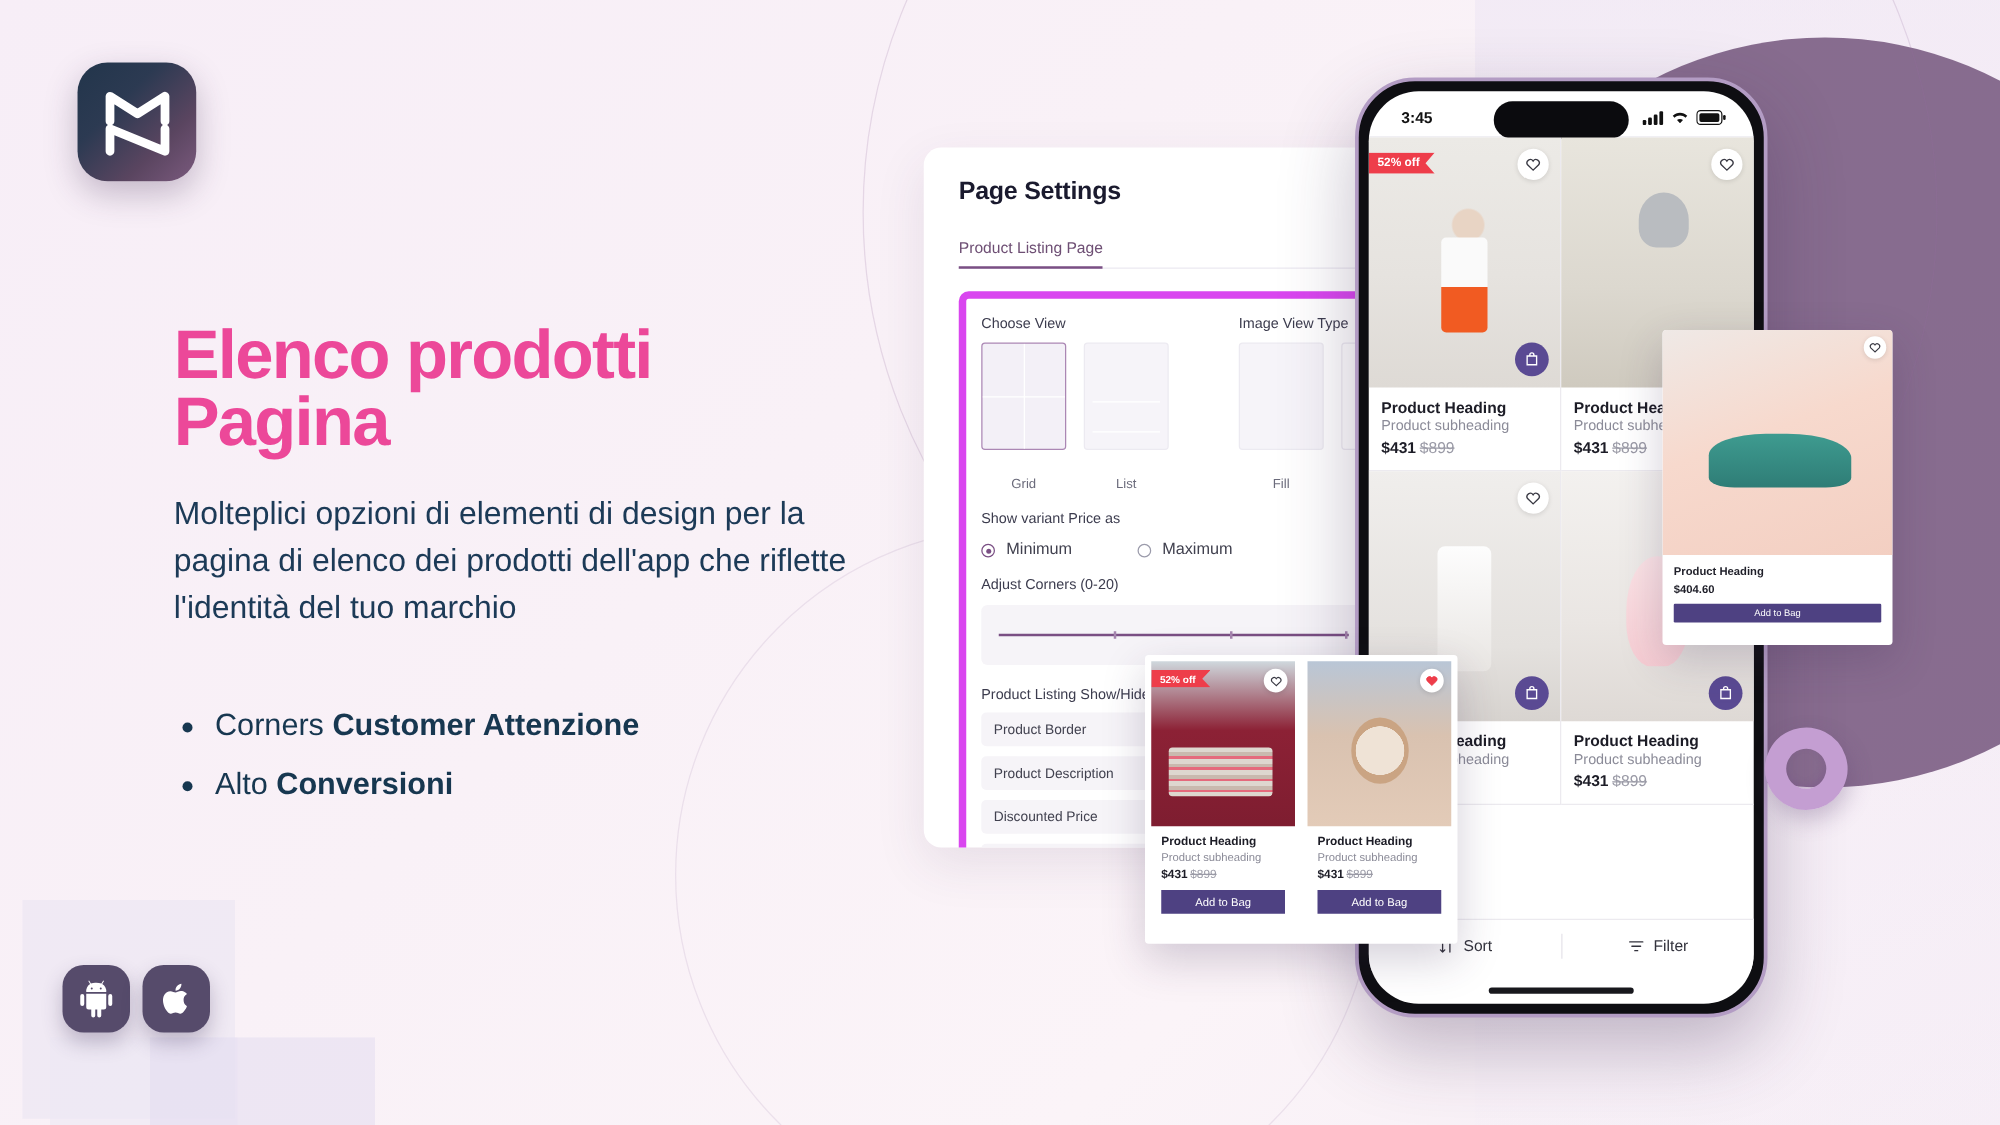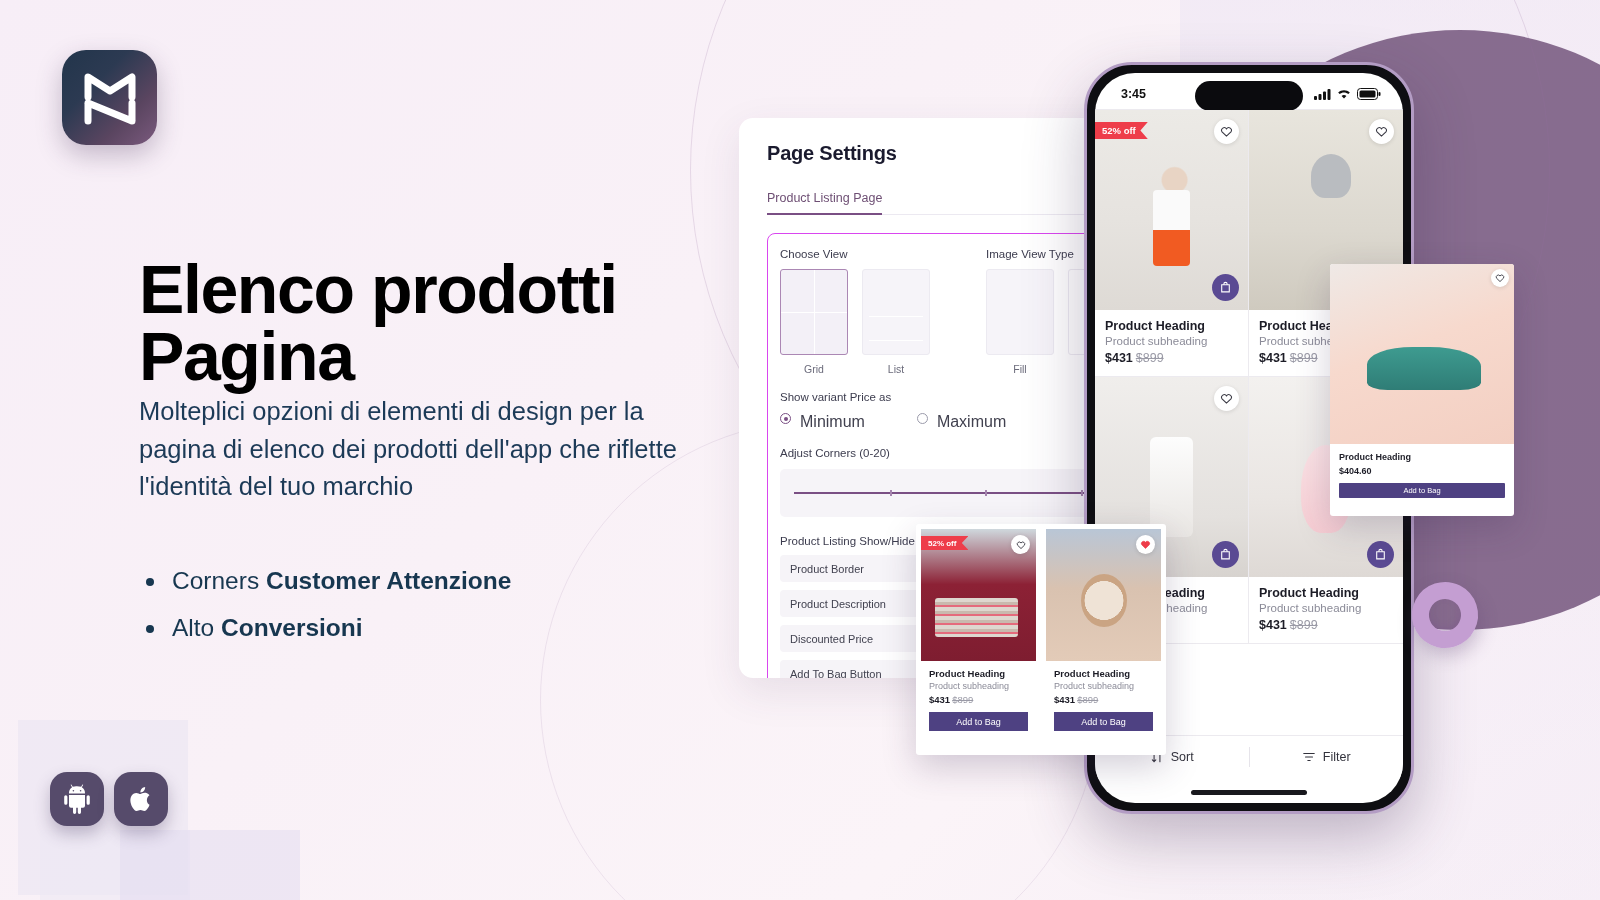--- a/index.html
+++ b/index.html
@@ -42,22 +42,22 @@
     width: 95px; height: 95px; border-radius: 24px;
     background: linear-gradient(135deg, #22354b 0%, #2c3a52 35%, #5a4560 70%, #7b5a7e 100%);
     box-shadow: 0 10px 26px rgba(60,40,80,.28);
     display: flex; align-items: center; justify-content: center;
   }
   .logo svg { width: 60px; height: 62px; }
 
   .headline {
     position: absolute; left: 139px; top: 256px;
     width: 640px;
-    font-size: 68px; line-height: .99; font-weight: 800;
-    letter-spacing: -1.4px; color: #000000;
+    font-size: 55px; line-height: .99; font-weight: 800;
+    letter-spacing: -1.4px; color: #ec4899;
   }
   .subcopy {
     position: absolute; left: 139px; top: 393px; width: 545px;
     font-size: 25.5px; line-height: 1.48; color: #1c3a57; font-weight: 400;
   }
   .bullets {
     position: absolute; left: 140px; top: 564px; width: 560px;
     list-style: none;
   }
   .bullets li {
@@ -87,39 +87,39 @@
     box-shadow: 0 14px 40px rgba(70,50,90,.10);
     padding: 24px 28px; overflow: hidden;
   }
   .sp-title { font-size: 20px; font-weight: 700; color: #1a1a2e; letter-spacing:-.2px;}
   .sp-tabs { margin-top: 26px; border-bottom: 1px solid #ece9f1; display: flex; }
   .sp-tab {
     font-size: 12.5px; color: #6e4f74; padding-bottom: 8px;
     border-bottom: 2px solid #7a4f84; margin-bottom: -1px;
   }
   .sp-card {
-    margin-top: 18px; border: 1px solid #d946ef; border-radius: 8px;
+    margin-top: 18px; border: 6px solid #d946ef; border-radius: 8px;
     padding: 14px 12px 10px 12px;
   }
   .sp-row { display: flex; gap: 56px; }
   .sp-label { font-size: 11.5px; color: #3c3c4e; margin-bottom: 9px; }
   .view-opts { display: flex; gap: 14px; }
   .view-opt { text-align: center; }
   .view-box {
     width: 68px; height: 86px; border: 1px solid #eceaf1; border-radius: 3px;
     background: #f6f4f9; position: relative; overflow: hidden;
   }
   .view-box.sel { border-color: #ab87b4; background: #f3f0f7; }
   .view-box .ln-v { position:absolute; left:50%; top:0; bottom:0; width:1px; background:#fff;}
   .view-box .ln-h { position:absolute; top:50%; left:0; right:0; height:1px; background:#fff;}
   .view-box .bar { position:absolute; left:6px; right:6px; height:1px; background:#fff;}
-  .view-cap { font-size: 10.5px; color: #6b6b7b; margin-top: 8px; }
+  .view-cap { font-size: 10.5px; color: #6b6b7b; margin-top: 21px; }
   .sp-sub { font-size: 11.5px; color: #3c3c4e; margin-top: 16px; }
   .radios { display: flex; gap: 52px; margin-top: 10px; align-items: center; }
-  .radio { display: flex; align-items: flex-start; gap: 9px; font-size: 16px; color: #41414f; }
+  .radio { display: flex; align-items: flex-end; gap: 9px; font-size: 13px; color: #41414f; }
   .rdot { width: 11px; height: 11px; border-radius: 50%; border: 1px solid #9b9bab; position: relative;}
   .rdot.on { border-color: #7a4f84; }
   .rdot.on::after { content:""; position:absolute; inset:2.5px; border-radius:50%; background:#7a4f84;}
   .slider-wrap {
     margin-top: 10px; background: #f6f4f8; border-radius: 5px; height: 48px;
     display: flex; align-items: center; padding: 0 14px;
   }
   .slider-track { height: 2px; width: 100%; background: #7a4f84; position: relative; }
   .slider-track i { position:absolute; top:-2px; width:2px; height:6px; background:#a585ae;}
   .sp-sectitle { font-size: 11.5px; color: #3c3c4e; margin-top: 18px; }

